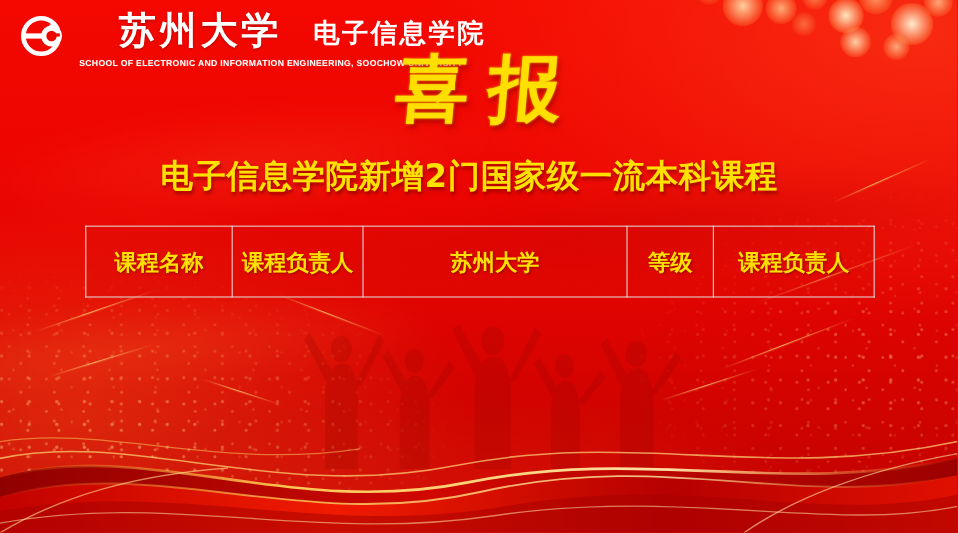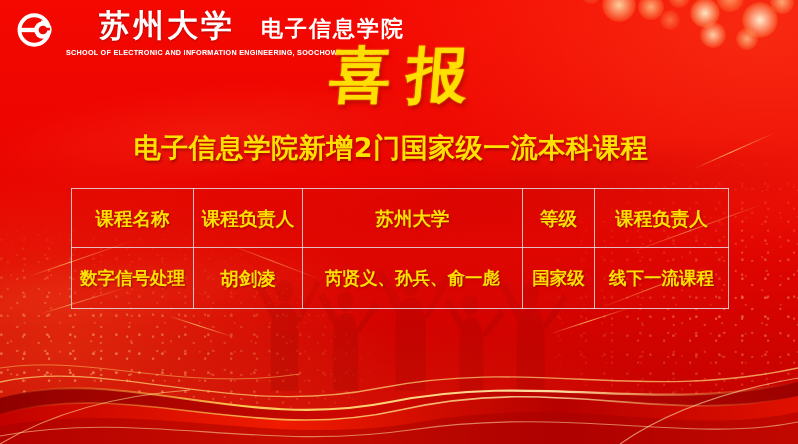--- a/index.html
+++ b/index.html
@@ -223,27 +223,20 @@
   <div class="tbl-wrap">
     <table>
       <tbody>
         <tr>
           <td class="c1 fs18">课程名称</td>
           <td class="c2 fs18">课程负责人</td>
           <td class="c3 fs18">苏州大学</td>
           <td class="c4 fs18">等级</td>
           <td class="c5 fs18">课程负责人</td>
         </tr>
-        <tr>
-          <td class="c1 fs17">数字信号处理</td>
-          <td class="c2 fs18">胡剑凌</td>
-          <td class="c3 fs17">芮贤义、孙兵、俞一彪</td>
-          <td class="c4 fs17">国家级</td>
-          <td class="c5 fs17">线下一流课程</td>
-        </tr>
       </tbody>
     </table>
   </div>
 
   <svg class="ribbon" viewBox="0 0 798 92" preserveAspectRatio="none">
     <defs>
       <linearGradient id="rb1" x1="0" y1="0" x2="1" y2="0">
         <stop offset="0" stop-color="#c20200"></stop>
         <stop offset="35%" stop-color="#f01b00"></stop>
         <stop offset="70%" stop-color="#b60100"></stop>

